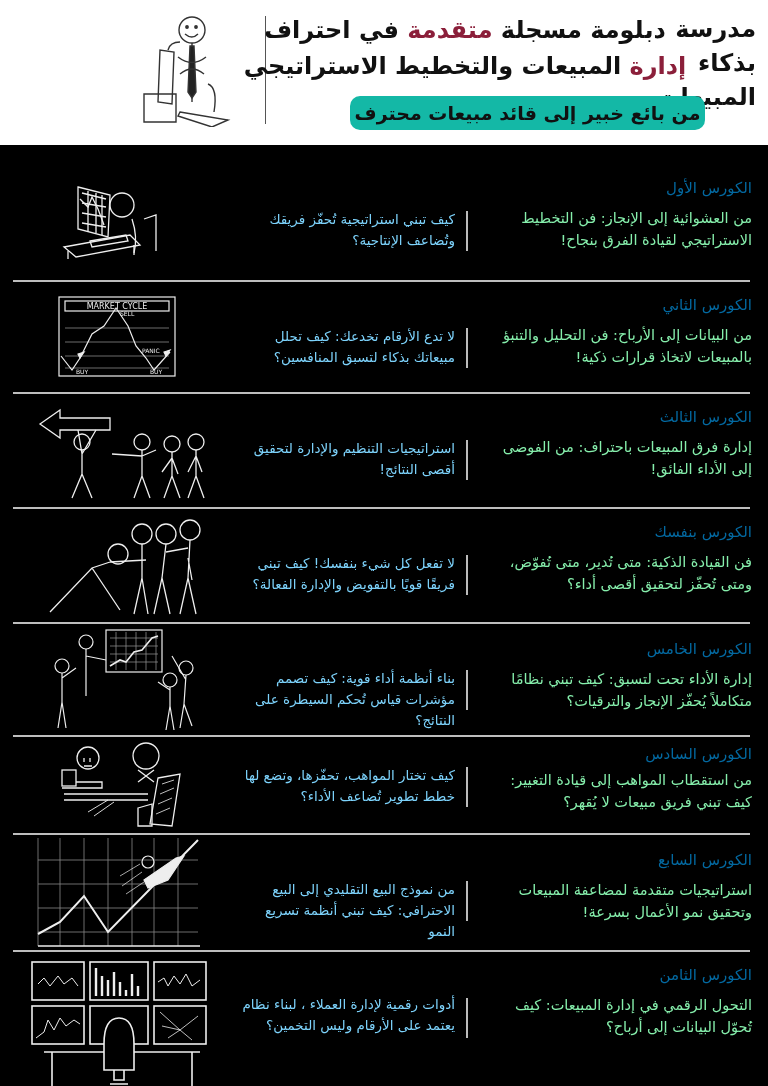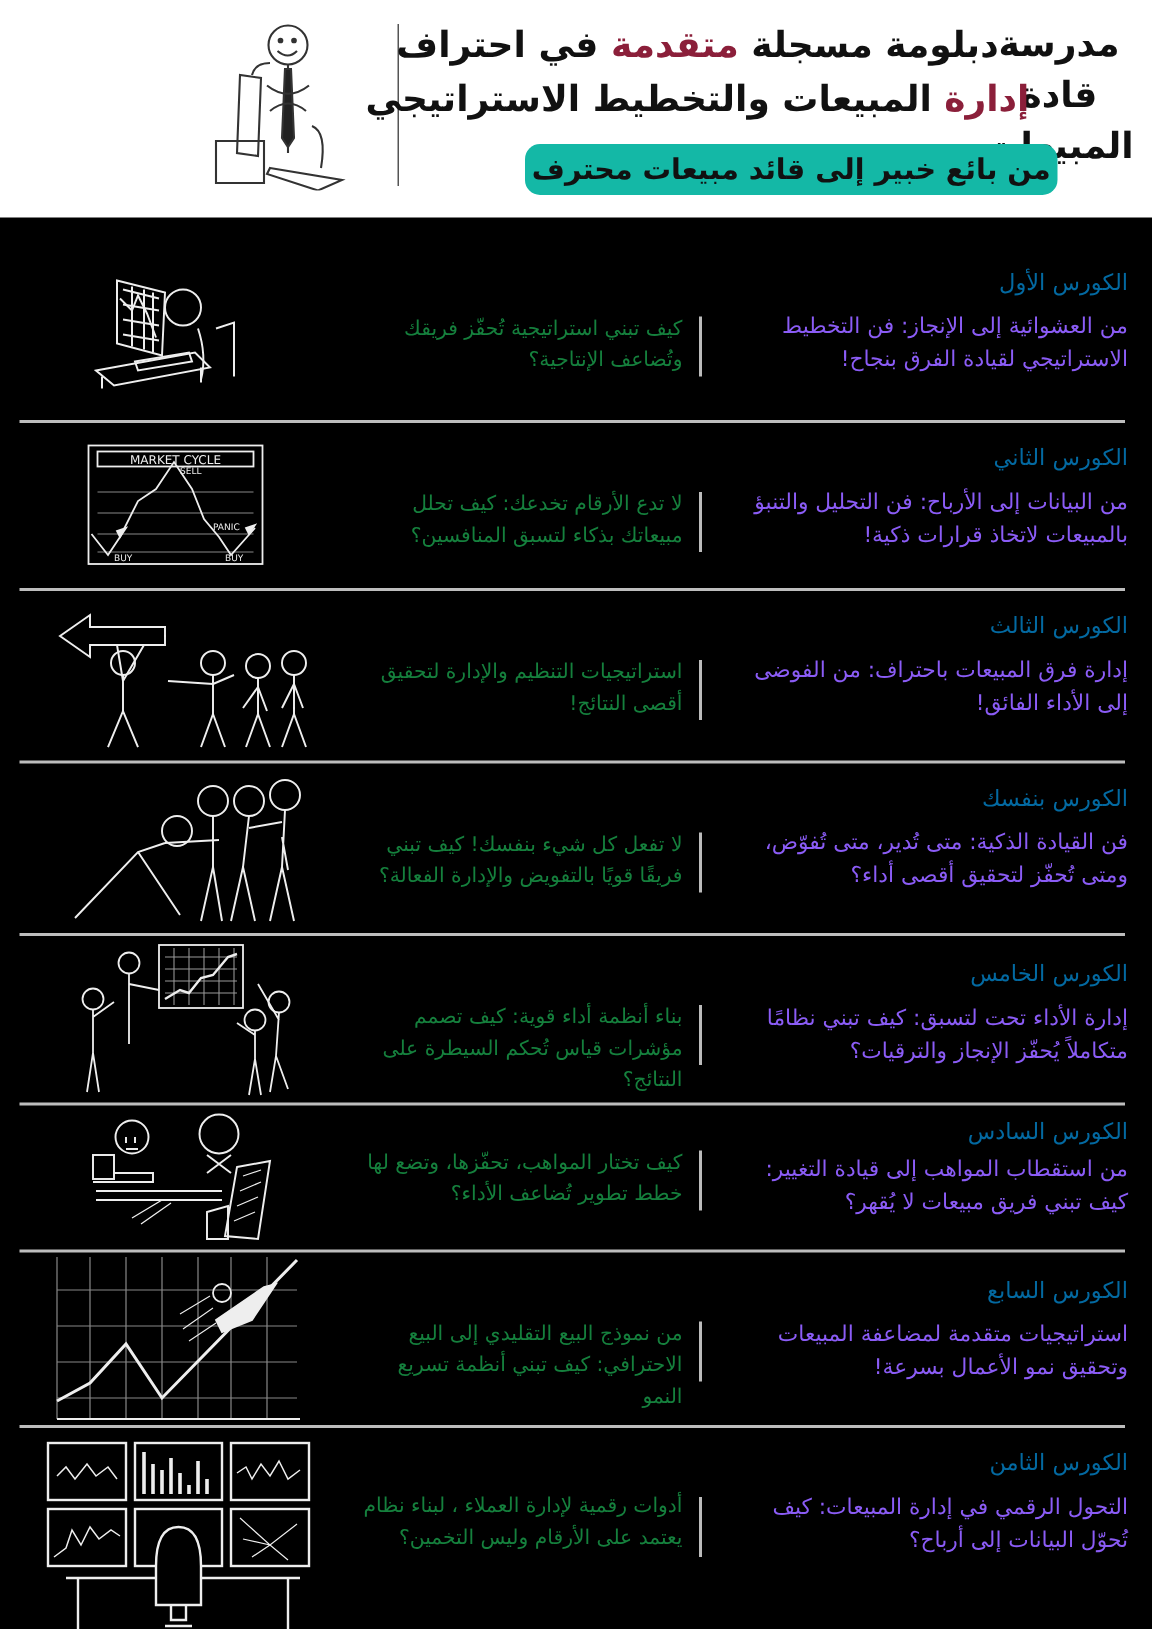--- a/index.html
+++ b/index.html
@@ -1,51 +1,51 @@
 <!DOCTYPE html>
 <html><head>
 <meta charset="utf-8">
 <style>
   * { margin: 0; padding: 0; box-sizing: border-box; }
   html, body { width: 768px; height: 1086px; overflow: hidden; background: #000; }
   body { font-family: "DejaVu Sans", sans-serif; position: relative; }
 
   .header { position: absolute; left: 0; top: 0; width: 768px; height: 145px; background: #fff; }
-  .brand { position: absolute; right: 12px; top: 12px; width: 100px; text-align: center; direction: rtl;
+  .brand { position: absolute; right: 12px; top: 12px; width: 100px; text-align: right; direction: rtl;
            font-size: 24px; line-height: 34px; color: #111; font-weight: bold; }
   .brand-divider { position: absolute; left: 88px; top: 16px; width: 1px; height: 108px; background: #555; }
   .header-figure { position: absolute; left: 95px; top: 12px; width: 90px; height: 112px; }
 
   .title { position: absolute; left: 205px; width: 520px; text-align: center; direction: rtl;
            font-size: 24px; line-height: 36px; color: #111; font-weight: bold; }
   .title1 { top: 12px; }
   .title2 { top: 48px; }
   .accent { color: #8b1f3a; }
   .tagline { position: absolute; left: 350px; top: 96px; width: 355px; height: 34px; background: #14b8a6;
              border-radius: 10px; text-align: center; direction: rtl; font-size: 19px; line-height: 34px;
              color: #111; font-weight: bold; }
 
   .sep { position: absolute; left: 13px; width: 737px; height: 2px; background: #bdbdbd; }
 
   .course { position: absolute; left: 0; width: 768px; direction: rtl; }
   .ctitle { position: absolute; right: 16px; color: #0369a1; font-size: 15px; line-height: 22px; white-space: nowrap; }
-  .chead { position: absolute; right: 16px; width: 270px; color: #8b5cf6; font-size: 14.5px; line-height: 22px; }
+  .chead { position: absolute; right: 16px; width: 270px; color: #86efac; font-size: 14.5px; line-height: 22px; }
   .cvbar { position: absolute; right: 300px; width: 2px; background: #bbb; }
-  .cdesc { position: absolute; right: 313px; width: 215px; color: #15803d; font-size: 13.5px; line-height: 21px; text-align: right; }
+  .cdesc { position: absolute; right: 313px; width: 215px; color: #7dd3fc; font-size: 13.5px; line-height: 21px; text-align: right; }
 
   .illus { position: absolute; }
   svg { display: block; }
 </style>
 </head>
 <body>
 
 <div class="header">
   <div class="brand">
     <div>مدرسة</div>
-    <div>قادة</div>
+    <div>بذكاء</div>
     <div>المبيعات</div>
   </div>
   <div class="brand-divider" style="left:265px;"></div>
 
   <div class="header-figure" style="left:140px;">
     <svg width="100" height="115" viewBox="0 0 100 115" fill="none" stroke="#333" stroke-width="1.4">
       <path d="M20 38 L18 90 L32 92 L34 40 Z"></path>
       <path d="M28 38 Q30 30 40 30"></path>
       <circle cx="52" cy="18" r="13"></circle>
       <circle cx="47" cy="15" r="1.2" fill="#333"></circle>

